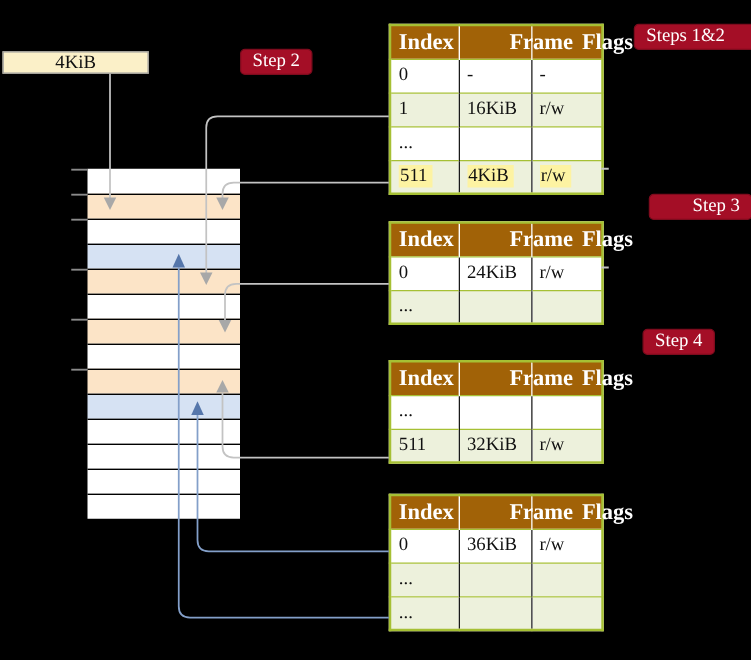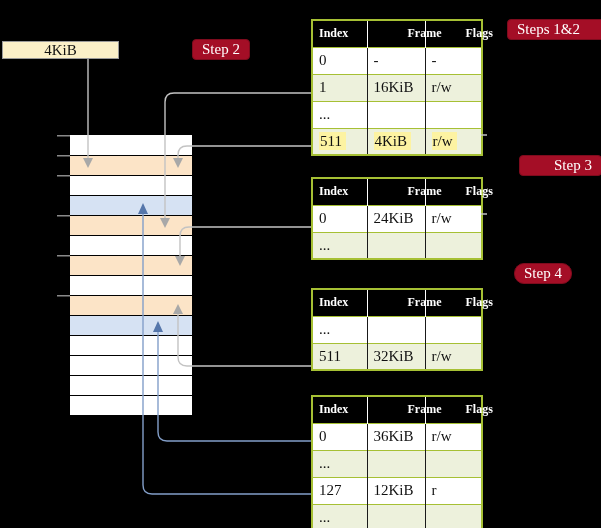--- a/index.html
+++ b/index.html
@@ -16,36 +16,36 @@
   }
   
   .badge {
     position:absolute; background:#a40e26; border:1px solid #7e0b1d;
     border-radius:4px; color:#fff; font-size:15px; line-height:16px;
     padding:1px 9px 2px; box-sizing:border-box; white-space:nowrap;
   }
   #badge-step0  { left:192px; top:39px; }
   #badge-steps12{ left:507px; top:19px; width:100px; border-radius:4px 0 0 4px; }
   #badge-step3  { left:519px; top:155px;padding-left:34px; }
-  #badge-step4  { left:514px; top:263px;border-radius:10px; }
+  #badge-step4  { left:514px; top:263px; }
   
   .memory { position:absolute; left:70px; top:135px; width:122px; }
   .mrow { height:20px; box-sizing:border-box; border-top:1.5px solid #000; background:#fff; }
   .mrow:first-child { border-top:none; }
   .mrow[data-type="peach"] { background:#fce4c7; }
   .mrow[data-type="blue"]  { background:#d6e2f3; }
   .mrow[data-type="white"] { background:#ffffff; }
   
   .ptable {
     position:absolute; left:311px; border-collapse:collapse; table-layout:fixed;
     width:170px; background:#fff; border:2px solid #a6c034; font-size:15px;
   }
   .ptable th {
-    background:#000000; color:#fff; font-weight:bold; text-align:left;
-    height:27px; padding:0 0 0 6px; box-sizing:border-box; font-size:12px;
+    background:#a16207; color:#fff; font-weight:bold; text-align:left;
+    height:27px; padding:0 0 0 6px; box-sizing:border-box; font-size:18px;
   }
   .ptable th + th { border-left:1px solid #fff;padding-left:40px; }
   .ptable td {
     height:27px; padding:0 0 0 6px; box-sizing:border-box;
     border-top:1px solid #a6c034; background:#fff; white-space:nowrap;
     overflow:hidden;
   }
   .ptable td + td { border-left:1px solid #1a1a1a; }
   .ptable tr.shade td { background:#edf1dc; }
   #table-1 { top:19px; }  #table-2 { top:177px; }
@@ -192,25 +192,20 @@
     <tbody>
       <tr>
         <td>0</td>
         <td>36KiB</td>
         <td>r/w</td>
       </tr>
       <tr class="shade">
         <td>...</td>
         <td></td>
         <td></td>
-      </tr>
-      <tr>
-        <td>127</td>
-        <td>12KiB</td>
-        <td>r</td>
       </tr>
       <tr class="shade">
         <td>...</td>
         <td></td>
         <td></td>
       </tr>
     </tbody>
   </table>
 
   <svg id="arrows" width="601" height="528" viewBox="0 0 601 528">

